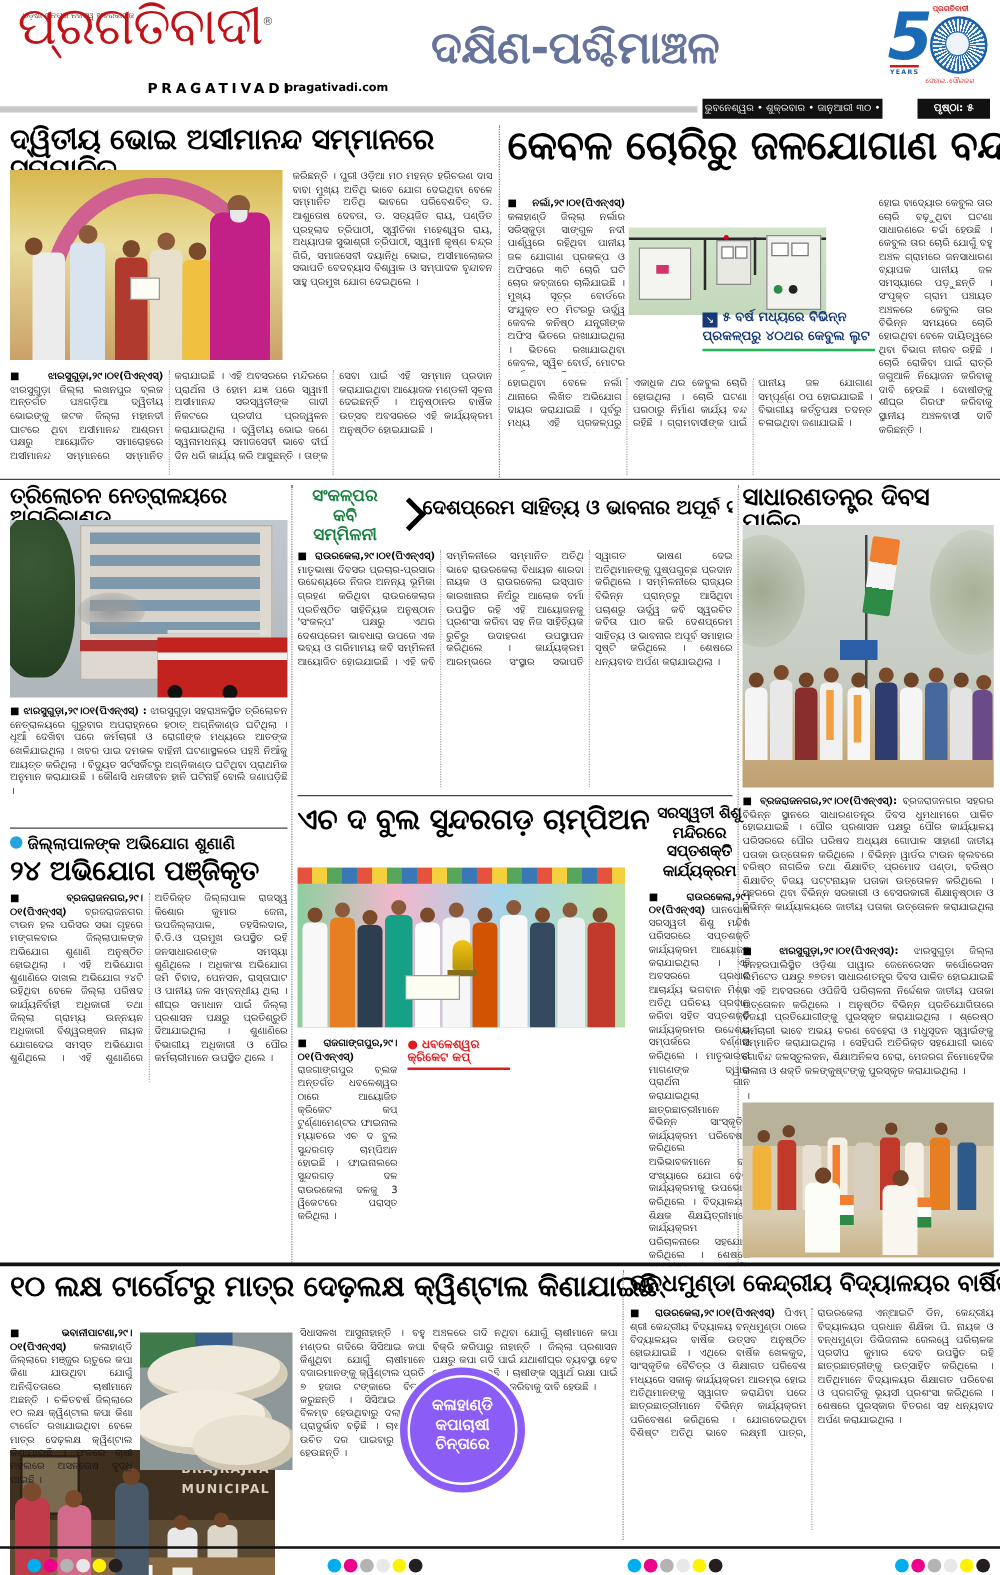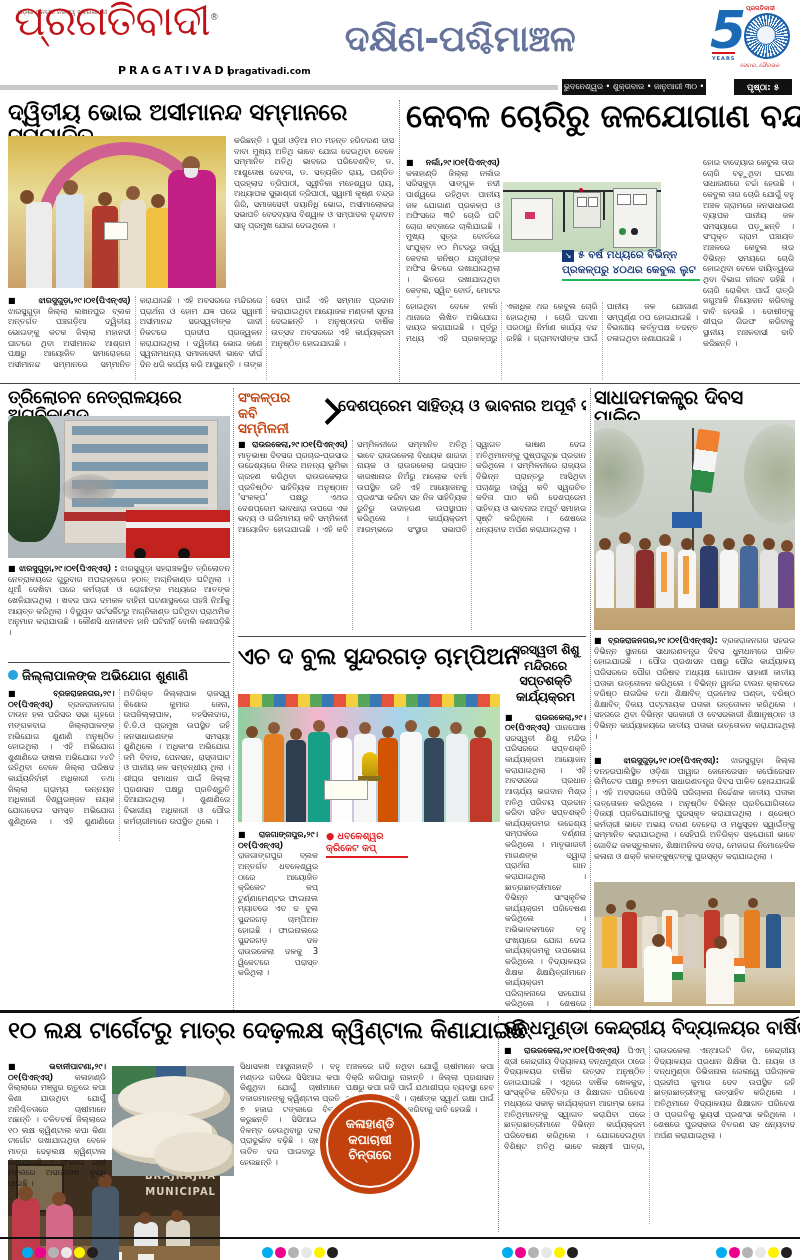--- a/index.html
+++ b/index.html
@@ -110,20 +110,21 @@
       <div style="left:118px;top:94px;width:104px;height:48px;background:#c3231f"></div>
       <div style="left:118px;top:106px;width:104px;height:6px;background:#f0f0f0"></div>
       <div style="left:126px;top:132px;width:12px;height:12px;background:#111;border-radius:50%"></div>
       <div style="left:170px;top:132px;width:12px;height:12px;background:#111;border-radius:50%"></div>
       <div style="left:126px;top:88px;width:80px;height:3px;background:#ddd"></div>
     </div>
     <div class="bodytxt abs" style="left:0;top:176px;width:222px;height:94px"><span class="by">■ ଝାରସୁଗୁଡ଼ା,୨୯।୦୧(ପିଏନ୍ଏସ୍) :</span> <span>ଝାରସୁଗୁଡ଼ା ସହରାଞ୍ଚଳସ୍ଥିତ ତ୍ରିଲୋଚନ ନେତ୍ରାଳୟରେ ଗୁରୁବାର ଅପରାହ୍ନରେ ହଠାତ୍ ଅଗ୍ନିକାଣ୍ଡ ଘଟିଥିଲା । ଧୂଆଁ ଦେଖିବା ପରେ କର୍ମଚାରୀ ଓ ରୋଗୀଙ୍କ ମଧ୍ୟରେ ଆତଙ୍କ ଖେଳିଯାଇଥିଲା । ଖବର ପାଇ ଦମକଳ ବାହିନୀ ଘଟଣାସ୍ଥଳରେ ପହଞ୍ଚି ନିଆଁକୁ ଆୟତ୍ତ କରିଥିଲା । ବିଦ୍ୟୁତ ସର୍ଟସର୍କିଟରୁ ଅଗ୍ନିକାଣ୍ଡ ଘଟିଥିବା ପ୍ରାଥମିକ ଅନୁମାନ କରାଯାଉଛି । କୌଣସି ଧନଜୀବନ ହାନି ଘଟିନାହିଁ ବୋଲି ଜଣାପଡ଼ିଛି ।</span></div>
     <div class="rule" style="left:0;top:274px;width:222px;height:1px"></div>
     <div class="abs" style="left:0;top:280px;width:222px">
       <div style="font-size:13px;font-weight:bold;color:#000"><span style="display:inline-block;width:10px;height:10px;border-radius:50%;background:#29a3dd;margin-right:4px"></span><span>ଜିଲ୍ଲାପାଳଙ୍କ ଅଭିଯୋଗ ଶୁଣାଣି</span></div>
+      <div class="hl" style="font-size:22px;margin-top:3px">୨୪ ଅଭିଯୋଗ ପଞ୍ଜିକୃତ</div>
       <div class="bodytxt c2" style="margin-top:5px;height:152px"><span class="by">■ ବ୍ରଜରାଜନଗର,୨୯।୦୧(ପିଏନ୍ଏସ୍)</span> <span>ବ୍ରଜରାଜନଗର ଟାଉନ ହଲ ପରିସର ସଭା ଗୃହରେ ମଙ୍ଗଳବାର ଜିଲ୍ଲାପାଳଙ୍କ ଅଭିଯୋଗ ଶୁଣାଣି ଅନୁଷ୍ଠିତ ହୋଇଥିଲା । ଏହି ଅଭିଯୋଗ ଶୁଣାଣିରେ ଦାଖଲ ଅଭିଯୋଗ ୨୪ଟି ରହିଥିବା ବେଳେ ଜିଲ୍ଲା ପରିଷଦ କାର୍ଯ୍ୟନିର୍ବାହୀ ଅଧିକାରୀ ତଥା ଜିଲ୍ଲା ଗ୍ରାମ୍ୟ ଉନ୍ନୟନ ଅଧିକାରୀ ବିଶ୍ୱରଞ୍ଜନ ନାୟକ ଯୋଗଦେଇ ସମସ୍ତ ଅଭିଯୋଗ ଶୁଣିଥିଲେ । ଏହି ଶୁଣାଣିରେ ଅତିରିକ୍ତ ଜିଲ୍ଲାପାଳ ରାଜସ୍ୱ କିଶୋର କୁମାର ଜେନା, ଉପଜିଲ୍ଲାପାଳ, ତହସିଲଦାର, ବି.ଡି.ଓ ପ୍ରମୁଖ ଉପସ୍ଥିତ ରହି ଜନସାଧାରଣଙ୍କ ସମସ୍ୟା ଶୁଣିଥିଲେ । ଅଧିକାଂଶ ଅଭିଯୋଗ ଜମି ବିବାଦ, ପେନସନ, ରାସ୍ତାଘାଟ ଓ ପାନୀୟ ଜଳ ସମ୍ବନ୍ଧୀୟ ଥିଲା । ଶୀଘ୍ର ସମାଧାନ ପାଇଁ ଜିଲ୍ଲା ପ୍ରଶାସନ ପକ୍ଷରୁ ପ୍ରତିଶ୍ରୁତି ଦିଆଯାଇଥିଲା । ଶୁଣାଣିରେ ବିଭାଗୀୟ ଅଧିକାରୀ ଓ ପୌର କର୍ମଚାରୀମାନେ ଉପସ୍ଥିତ ଥିଲେ ।</span></div>
       <div class="ph" style="left:0;top:492px;width:212px;height:130px;background:#5d4a33">
         <div style="left:0;top:0;width:212px;height:56px;background:#3e2f1f"></div>
         <div style="left:8px;top:4px;width:44px;height:44px;background:#7a6a50;border:2px solid #2c2115"></div>
         <div style="left:62px;top:8px;width:146px;height:40px;font-size:10px;font-weight:bold;letter-spacing:1px;color:#d8cfb8;text-align:right;line-height:1.6;font-family:'DejaVu Sans',sans-serif">BRAJRAJNA MUNICIPAL</div>
         <div style="left:28px;top:86px;width:184px;height:44px;background:#8a6a42"></div>
         <div style="left:96px;top:92px;width:18px;height:10px;background:#f5f5f0"></div>
         <div style="left:130px;top:94px;width:16px;height:9px;background:#efefe8"></div>
         <div style="left:4px;top:38px;width:28px;height:88px;background:#c23b4a;border-radius:8px 8px 0 0"></div>
         <div style="left:10px;top:26px;width:15px;height:15px;border-radius:50%;background:#7a4a2a"></div>
@@ -136,21 +137,21 @@
         <div style="left:158px;top:60px;width:24px;height:26px;background:#dcd6c8;border-radius:6px 6px 0 0"></div>
         <div style="left:163px;top:50px;width:12px;height:12px;border-radius:50%;background:#6f4328"></div>
 
       </div>
     </div>
   </div>
 
   <div class="vsep" style="left:233px;top:388px;height:622px"></div>
 
   <div class="abs" style="left:238px;top:388px;width:348px;height:622px">
-    <div class="abs" style="left:0;top:2px;width:76px;text-align:left;font-size:13.5px;font-weight:bold;color:#c2410c;line-height:1.15">
+    <div class="abs" style="left:0;top:2px;width:76px;text-align:center;font-size:13.5px;font-weight:bold;color:#15803d;line-height:1.15">
       <div>ସଂକଳ୍ପର</div>
       <div>କବି</div>
       <div>ସମ୍ମିଳନୀ</div>
     </div>
     <div class="abs" style="left:80px;top:14px;width:15px;height:15px;border-top:4px solid #000;border-right:4px solid #000;transform:rotate(45deg)"></div>
     <div class="hl abs" style="left:100px;top:10px;width:248px;font-size:16px;white-space:nowrap;overflow:hidden">ଦେଶପ୍ରେମ ସାହିତ୍ୟ ଓ ଭାବନାର ଅପୂର୍ବ ସମାହାର</div>
     <div class="bodytxt c3 abs" style="left:0;top:52px;width:348px;height:190px"><span class="by">■ ରାଉରକେଲା,୨୯।୦୧(ପିଏନ୍ଏସ୍)</span> <span>ମାତୃଭାଷା ଦିବସର ପ୍ରଚାର-ପ୍ରସାର ଉଦ୍ଦେଶ୍ୟରେ ନିଜର ଅନନ୍ୟ ଭୂମିକା ଗ୍ରହଣ କରିଥିବା ରାଉରକେଲାର ପ୍ରତିଷ୍ଠିତ ସାହିତ୍ୟିକ ଅନୁଷ୍ଠାନ 'ସଂକଳ୍ପ' ପକ୍ଷରୁ ଏଥର ଦେଶପ୍ରେମ ଭାବଧାରା ଉପରେ ଏକ ଭବ୍ୟ ଓ ଗରିମାମୟ କବି ସମ୍ମିଳନୀ ଆୟୋଜିତ ହୋଇଯାଇଛି । ଏହି କବି ସମ୍ମିଳନୀରେ ସମ୍ମାନିତ ଅତିଥି ଭାବେ ରାଉରକେଲା ବିଧାୟକ ଶାରଦା ନାୟକ ଓ ରାଉରକେଲା ଇସ୍ପାତ କାରଖାନାର ନିଅଁରୁ ଆଲୋକ ବର୍ମା ଉପସ୍ଥିତ ରହି ଏହି ଆୟୋଜନକୁ ପ୍ରଶଂସା କରିବା ସହ ନିଜ ସାହିତ୍ୟିକ ରୁଚିରୁ ଉଦାହରଣ ଉପସ୍ଥାପନ କରିଥିଲେ । କାର୍ଯ୍ୟକ୍ରମ ଆରମ୍ଭରେ ସଂସ୍ଥାର ସଭାପତି ସ୍ୱାଗତ ଭାଷଣ ଦେଇ ଅତିଥିମାନଙ୍କୁ ପୁଷ୍ପଗୁଚ୍ଛ ପ୍ରଦାନ କରିଥିଲେ । ସମ୍ମିଳନୀରେ ରାଜ୍ୟର ବିଭିନ୍ନ ପ୍ରାନ୍ତରୁ ଆସିଥିବା ପଚାଶରୁ ଊର୍ଦ୍ଧ୍ୱ କବି ସ୍ୱରଚିତ କବିତା ପାଠ କରି ଦେଶପ୍ରେମ ସାହିତ୍ୟ ଓ ଭାବନାର ଅପୂର୍ବ ସମାହାର ସୃଷ୍ଟି କରିଥିଲେ । ଶେଷରେ ଧନ୍ୟବାଦ ଅର୍ପଣ କରାଯାଇଥିଲା ।</span></div>
     <div class="rule" style="left:0;top:248px;width:348px;height:1px"></div>
 
     <div class="hl abs" style="left:0;top:256px;width:262px;font-size:23px;white-space:nowrap">ଏଚ ଦ ବୁଲ ସୁନ୍ଦରଗଡ଼ ଚାମ୍ପିଅନ</div>
@@ -180,30 +181,30 @@
       <div style="left:236px;top:32px;width:12px;height:12px;border-radius:50%;background:#7a4a2a"></div>
       <div style="left:124px;top:58px;width:16px;height:24px;background:linear-gradient(#f1c40f,#b7950b);border-radius:8px 8px 2px 2px"></div>
       <div style="left:120px;top:82px;width:24px;height:5px;background:#8a6d1a"></div>
       <div style="left:86px;top:86px;width:42px;height:18px;background:#fdfdf2;border:1px solid #999"></div>
     </div>
     <div class="bodytxt abs" style="left:0;top:442px;width:80px;height:178px"><span class="by">■ ରାଜଗାଙ୍ଗପୁର,୨୯।୦୧(ପିଏନ୍ଏସ୍)</span> <span>ରାଜଗାଙ୍ଗପୁର ବ୍ଲକ ଅନ୍ତର୍ଗତ ଧବଳେଶ୍ୱର ଠାରେ ଆୟୋଜିତ କ୍ରିକେଟ କପ୍ ଟୁର୍ଣ୍ଣାମେଣ୍ଟର ଫାଇନାଲ ମ୍ୟାଚରେ ଏଚ ଦ ବୁଲ ସୁନ୍ଦରଗଡ଼ ଚାମ୍ପିଅନ ହୋଇଛି । ଫାଇନାଲରେ ସୁନ୍ଦରଗଡ଼ ଦଳ ରାଉରକେଲା ଦଳକୁ 3 ୱିକେଟରେ ପରାସ୍ତ କରିଥିଲା ।</span></div>
     <div class="abs" style="left:88px;top:442px;width:82px;height:178px">
       <div style="font-size:9.5px;font-weight:bold;color:#e01b1f;border-bottom:2px solid #e01b1f;padding-bottom:2px;margin-bottom:3px">● ଧବଳେଶ୍ୱର କ୍ରିକେଟ କପ୍</div>
     </div>
 
-    <div class="abs" style="left:267px;top:254px;width:81px">
+    <div class="abs" style="left:281px;top:254px;width:81px">
       <div class="hl" style="font-size:12.5px;text-align:center;line-height:1.25">ସରସ୍ୱତୀ ଶିଶୁ ମନ୍ଦିରରେ ସପ୍ତଶକ୍ତି କାର୍ଯ୍ୟକ୍ରମ</div>
       <div class="bodytxt" style="margin-top:8px;height:300px"><span class="by">■ ରାଉରକେଲା,୨୯।୦୧(ପିଏନ୍ଏସ୍)</span> <span>ପାନପୋଷ ସରସ୍ୱତୀ ଶିଶୁ ମନ୍ଦିର ପରିସରରେ ସପ୍ତଶକ୍ତି କାର୍ଯ୍ୟକ୍ରମ ଆୟୋଜନ କରାଯାଇଥିଲା । ଏହି ଅବସରରେ ପ୍ରଧାନ ଆଚାର୍ଯ୍ୟ ଭଗବାନ ମିଶ୍ର ଅତିଥି ପରିଚୟ ପ୍ରଦାନ କରିବା ସହିତ ସପ୍ତଶକ୍ତି କାର୍ଯ୍ୟକ୍ରମର ଉଦ୍ଦେଶ୍ୟ ସମ୍ପର୍କରେ ବର୍ଣ୍ଣନା କରିଥିଲେ । ମାତୃଭାରତୀ ମାଗଣଙ୍କ ଦ୍ୱାରା ପ୍ରାର୍ଥନା ଗାନ କରାଯାଇଥିଲା । ଛାତ୍ରଛାତ୍ରୀମାନେ ବିଭିନ୍ନ ସାଂସ୍କୃତିକ କାର୍ଯ୍ୟକ୍ରମ ପରିବେଷଣ କରିଥିଲେ । ଅଭିଭାବକମାନେ ବହୁ ସଂଖ୍ୟାରେ ଯୋଗ ଦେଇ କାର୍ଯ୍ୟକ୍ରମକୁ ଉପଭୋଗ କରିଥିଲେ । ବିଦ୍ୟାଳୟର ଶିକ୍ଷକ ଶିକ୍ଷୟିତ୍ରୀମାନେ କାର୍ଯ୍ୟକ୍ରମ ପରିଚାଳନାରେ ସହଯୋଗ କରିଥିଲେ । ଶେଷରେ ଧନ୍ୟବାଦ ଅର୍ପଣ କରାଯାଇଥିଲା ।</span></div>
     </div>
   </div>
 
   <div class="vsep" style="left:590px;top:388px;height:622px"></div>
 
   <div class="abs" style="left:594px;top:388px;width:201px;height:622px">
-    <div class="hl" style="font-size:19.5px">ସାଧାଦମକଳ୍ତ୍ର ଦିବସ ପାଳିତ</div>
+    <div class="hl" style="font-size:19.5px">ସାଧାରଣତନ୍ତ୍ର ଦିବସ ପାଳିତ</div>
     <div class="ph" style="left:0;top:32px;width:201px;height:210px;background:linear-gradient(180deg,#d3d8d2,#c6ccc2 60%,#c9b085 80%,#bfa071)">
       <div style="left:-20px;top:8px;width:70px;height:90px;background:radial-gradient(circle,#9fa98f,rgba(160,170,140,0));border-radius:50%"></div>
       <div style="left:150px;top:4px;width:70px;height:100px;background:radial-gradient(circle,#a8b094,rgba(160,170,140,0));border-radius:50%"></div>
       <div style="left:98px;top:8px;width:2px;height:152px;background:#444"></div>
       <div style="left:100px;top:10px;width:22px;height:62px;background:linear-gradient(180deg,#f08030 0 33%,#f5f5f5 33% 66%,#2e8b45 66%);transform:rotate(8deg);border-radius:2px"></div>
       <div style="left:78px;top:92px;width:30px;height:16px;background:#2a5fa8"></div>
       <div style="left:2px;top:130px;width:18px;height:58px;background:#f5f5f5;border-radius:5px 5px 0 0"></div>
       <div style="left:22px;top:124px;width:18px;height:64px;background:#e8e8e8;border-radius:5px 5px 0 0"></div>
       <div style="left:42px;top:130px;width:18px;height:58px;background:#8a2d2d;border-radius:5px 5px 0 0"></div>
       <div style="left:62px;top:126px;width:18px;height:62px;background:#f0f0f0;border-radius:5px 5px 0 0"></div>
@@ -259,21 +260,21 @@
     <div class="bodytxt abs" style="left:0;top:44px;width:98px;height:172px"><span class="by">■ ଭବାନୀପାଟଣା,୨୯।୦୧(ପିଏନ୍ଏସ୍)</span> <span>କଳାହାଣ୍ଡି ଜିଲ୍ଲାରେ ମଞ୍ଜୁର ଋତୁରେ କପା କିଣା ଯାଉଥିବା ଯୋଗୁଁ ଅନିଶ୍ଚିତତାରେ ଚାଷୀମାନେ ଅଛନ୍ତି । ଚଳିତବର୍ଷ ଜିଲ୍ଲାରେ ୧୦ ଲକ୍ଷ କ୍ୱିଣ୍ଟାଲ କପା କିଣା ଟାର୍ଗେଟ ରଖାଯାଇଥିବା ବେଳେ ମାତ୍ର ଦେଢ଼ଲକ୍ଷ କ୍ୱିଣ୍ଟାଲ କିଣାଯାଇଛି । ଫଳରେ ଚାଷୀ ମହଲରେ ଅସନ୍ତୋଷ ବୃଦ୍ଧି ପାଇଛି ।</span></div>
     <div class="ph" style="left:104px;top:48px;width:122px;height:110px;background:#8f9899">
       <div style="left:0;top:0;width:44px;height:28px;background:#3f7a4a"></div>
       <div style="left:44px;top:0;width:30px;height:18px;background:#3a5f8a"></div>
       <div style="left:6px;top:10px;width:112px;height:46px;background:#efe9dc;border-radius:50%;box-shadow:inset -6px -6px 0 #d6cdb8"></div>
       <div style="left:-4px;top:46px;width:110px;height:52px;background:#f2ecdf;border-radius:50%;box-shadow:inset -6px -6px 0 #d6cdb8"></div>
       <div style="left:42px;top:66px;width:84px;height:46px;background:#e9e2d2;border-radius:50%;box-shadow:inset -6px -6px 0 #cfc6b0"></div>
     </div>
     <div class="bodytxt abs" style="left:232px;top:44px;width:100px;height:172px">ସିଧାସଳଖ ଆସୁନାହାନ୍ତି । ବହୁ ମଣ୍ଡର ଗଦିରେ ସିସିଆଇ କପା କିଣୁଥିବା ଯୋଗୁଁ ଚାଷୀମାନେ ବଜାରମାନଙ୍କୁ କ୍ୱିଣ୍ଟାଲ ପ୍ରତି ୭ ହଜାର ଟଙ୍କାରେ ବିକ୍ରି କରୁଛନ୍ତି । ସିସିଆଇ କିଣା ବିଳମ୍ବ ହେଉଥିବାରୁ ଦଲାଲଙ୍କ ପ୍ରାଦୁର୍ଭାବ ବଢ଼ିଛି । ଚାଷୀମାନେ ଉଚିତ ଦର ପାଇବାରୁ ବଞ୍ଚିତ ହେଉଛନ୍ତି ।</div>
     <div class="bodytxt abs" style="left:338px;top:44px;width:148px;height:172px">ଅଞ୍ଚଳରେ ଗଦି ନଥିବା ଯୋଗୁଁ ଚାଷୀମାନେ କପା ବିକ୍ରି କରିପାରୁ ନାହାନ୍ତି । ଜିଲ୍ଲା ପ୍ରଶାସନ ପକ୍ଷରୁ କପା ଗଦି ପାଇଁ ଯଥାଶୀଘ୍ର ବ୍ୟବସ୍ଥା ହେବ ବୋଲି କୁହାଯାଉଛି । ଚାଷୀଙ୍କ ସ୍ୱାର୍ଥ ରକ୍ଷା ପାଇଁ ସର୍ବୋଚ୍ଚ ଦର ଧାର୍ଯ୍ୟ କରିବାକୁ ଦାବି ହେଉଛି ।</div>
-    <div class="abs" style="left:312px;top:76px;width:100px;height:100px;border-radius:50%;background:#c2410c;box-shadow:0 0 0 2px #fff">
+    <div class="abs" style="left:312px;top:76px;width:100px;height:100px;border-radius:50%;background:#8b5cf6;box-shadow:0 0 0 2px #fff">
       <div style="position:absolute;left:6px;top:6px;right:6px;bottom:6px;border:2px solid #fff;border-radius:50%"></div>
       <div style="position:absolute;left:0;top:22px;width:100px;text-align:center;color:#fff;font-weight:bold;font-size:12.5px;line-height:1.25">
         <div>କଳାହାଣ୍ଡି</div>
         <div>କପାଚାଷୀ</div>
         <div>ଚିନ୍ତାରେ</div>
       </div>
     </div>
   </div>
 
   <div class="vsep" style="left:498px;top:1016px;height:216px"></div>

